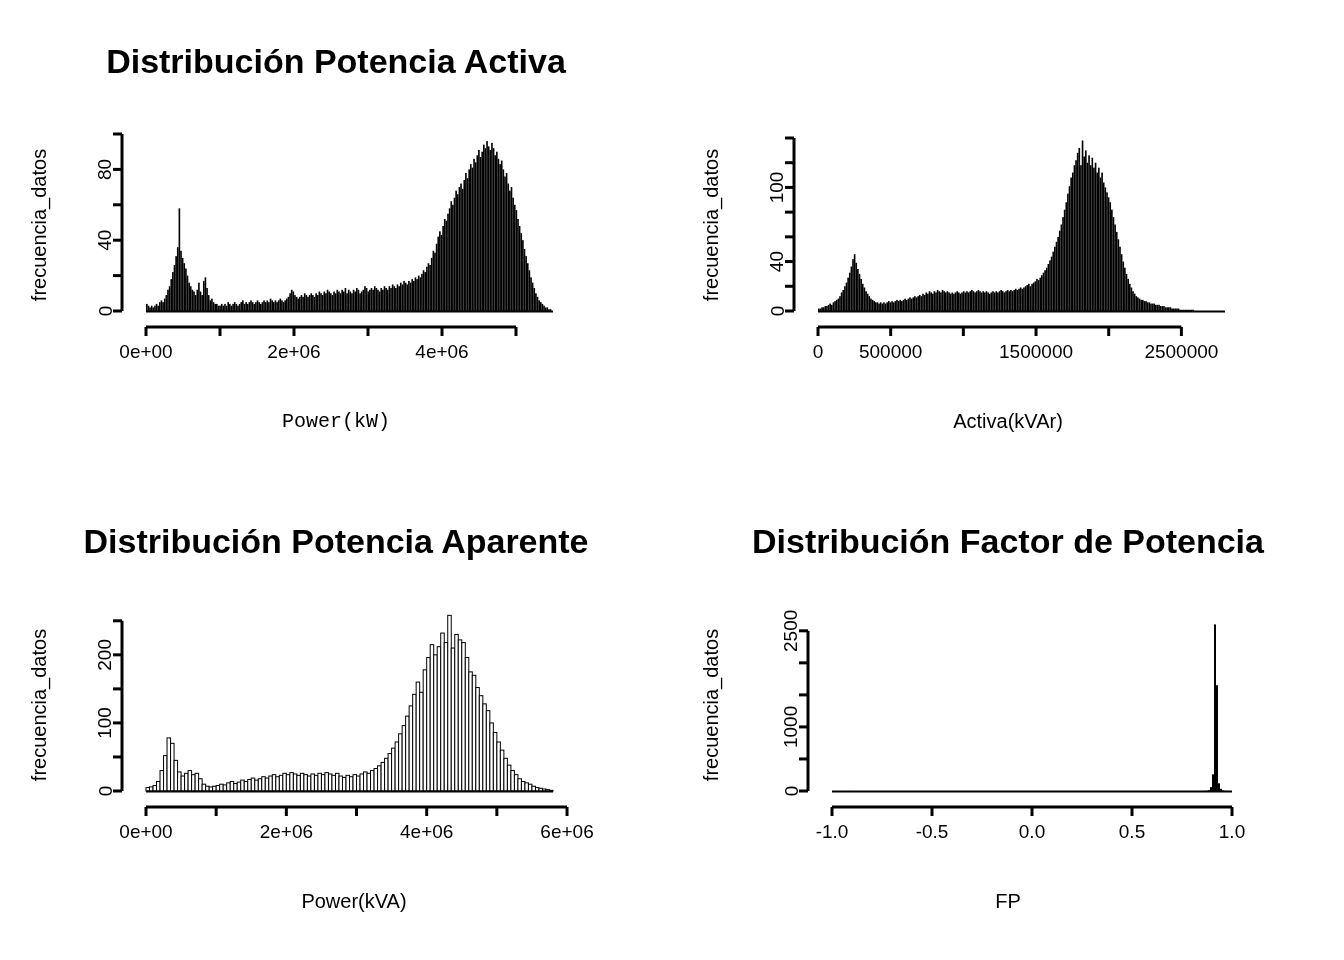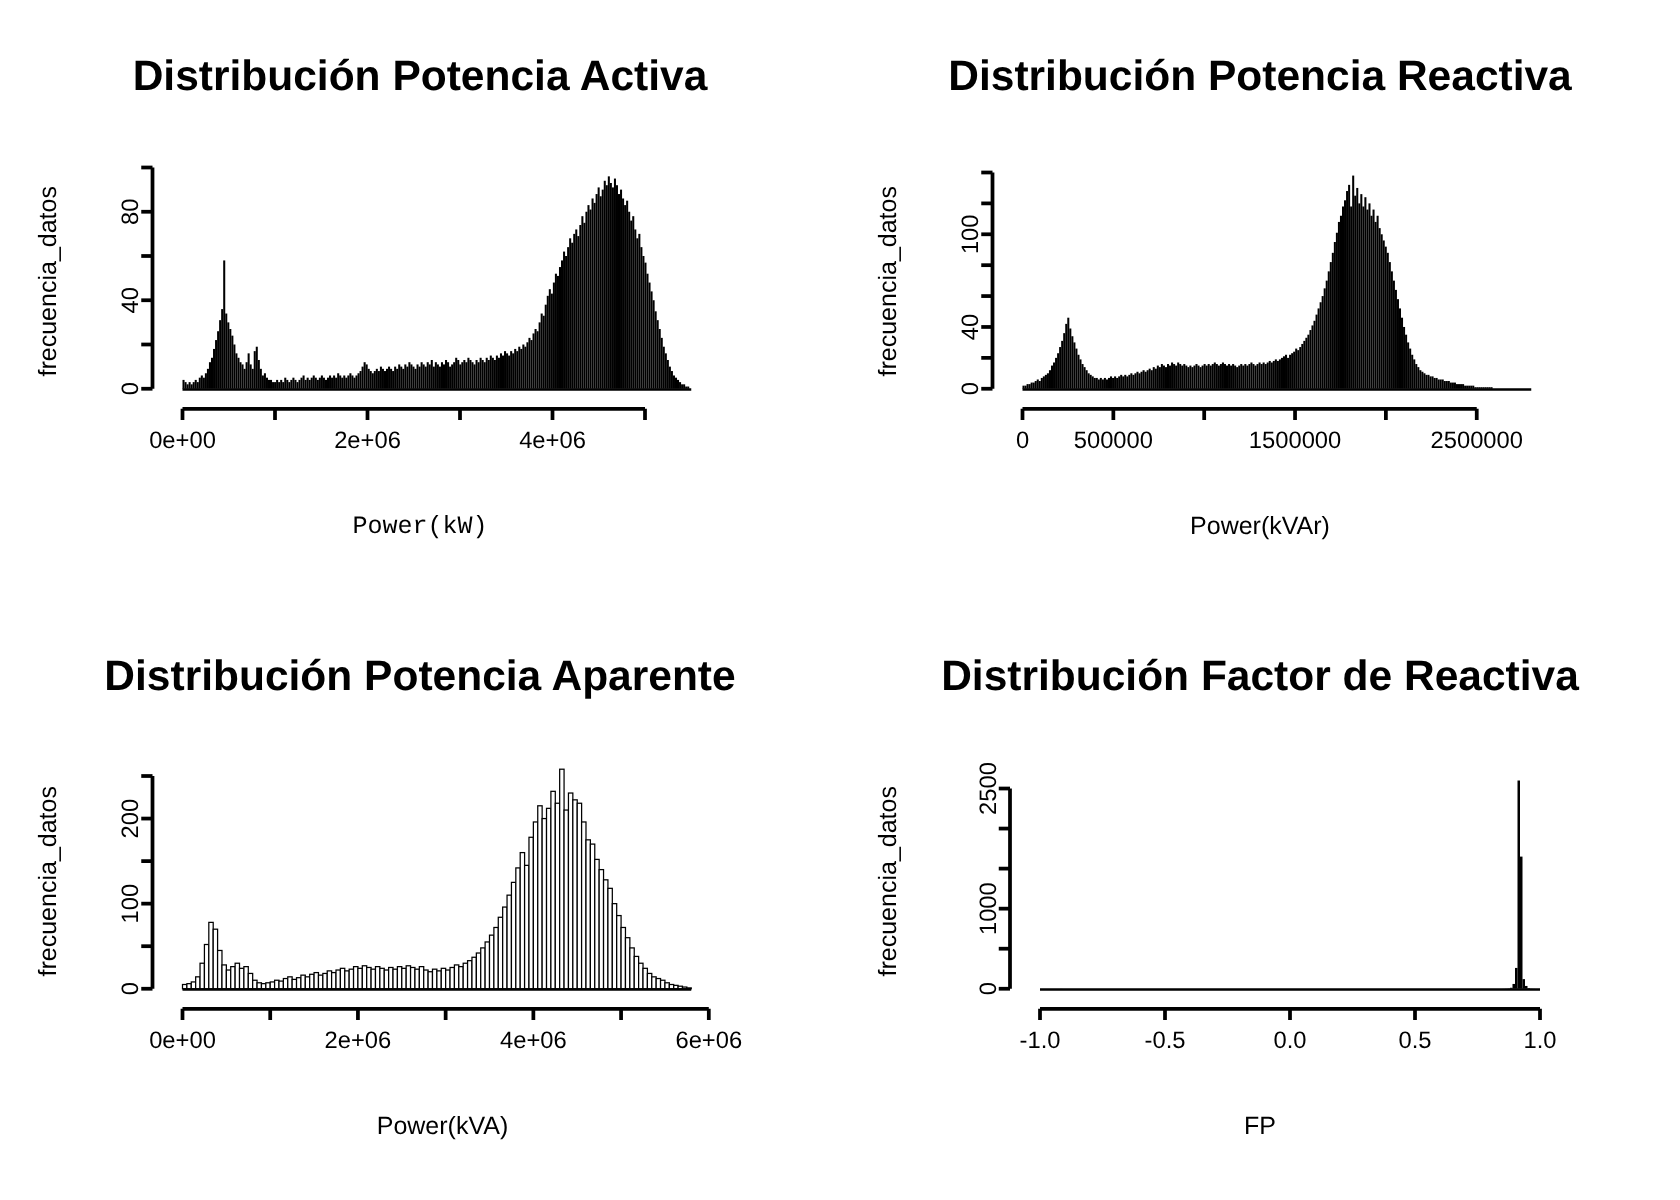--- a/index.html
+++ b/index.html
@@ -331,21 +331,20 @@
           <line x1="368" y1="327" x2="368" y2="336" stroke="#000" stroke-width="3"></line>
           <line x1="442" y1="327" x2="442" y2="336" stroke="#000" stroke-width="3"></line>
           <text x="442" y="358" text-anchor="middle" class="tick">4e+06</text>
           <line x1="516" y1="327" x2="516" y2="336" stroke="#000" stroke-width="3"></line>
         </g>
       </svg>
     <div class="xlab" id="xlab0" style="top: 410px; font-family: Liberation Mono, monospace;">Power(kW)</div>
   </div>
 
   <div class="panel">
-    <div class="panel-title">Distribución Potencia Reactiva</div>
     <div class="ylab" id="ylab1" style="transform: rotate(-90deg) translate(-375px, 28px);">frecuencia_datos</div>
     <svg class="plotsvg" id="svg1" width="672" height="480">
         <g>
           <rect x="146.00" y="308.53" width="1.63" height="2.47" fill="#000000"></rect>
           <rect x="147.63" y="308.53" width="1.63" height="2.47" fill="#000000"></rect>
           <rect x="149.26" y="307.29" width="1.63" height="3.71" fill="#000000"></rect>
           <rect x="150.88" y="307.29" width="1.63" height="3.71" fill="#000000"></rect>
           <rect x="152.51" y="306.06" width="1.63" height="4.94" fill="#000000"></rect>
           <rect x="154.14" y="306.06" width="1.63" height="4.94" fill="#000000"></rect>
           <rect x="155.77" y="304.82" width="1.63" height="6.18" fill="#000000"></rect>
@@ -596,21 +595,21 @@
           <line x1="218.67857142857144" y1="327" x2="218.67857142857144" y2="336" stroke="#000" stroke-width="3"></line>
           <text x="218.67857142857144" y="358" text-anchor="middle" class="tick">500000</text>
           <line x1="291.3571428571429" y1="327" x2="291.3571428571429" y2="336" stroke="#000" stroke-width="3"></line>
           <line x1="364.0357142857143" y1="327" x2="364.0357142857143" y2="336" stroke="#000" stroke-width="3"></line>
           <text x="364.0357142857143" y="358" text-anchor="middle" class="tick">1500000</text>
           <line x1="436.7142857142857" y1="327" x2="436.7142857142857" y2="336" stroke="#000" stroke-width="3"></line>
           <line x1="509.39285714285717" y1="327" x2="509.39285714285717" y2="336" stroke="#000" stroke-width="3"></line>
           <text x="509.39285714285717" y="358" text-anchor="middle" class="tick">2500000</text>
         </g>
       </svg>
-    <div class="xlab" id="xlab1" style="top: 410px;">Power(kVAr)</div>
+    <div class="xlab" id="xlab1" style="top: 410px;">Activa(kVAr)</div>
   </div>
 
   <div class="panel">
     <div class="panel-title">Distribución Potencia Aparente</div>
     <div class="ylab" id="ylab2" style="transform: rotate(-90deg) translate(-375px, 28px);">frecuencia_datos</div>
     <svg class="plotsvg" id="svg2" width="672" height="480">
         <g>
           <rect x="146.00" y="307.60" width="3.51" height="3.40" fill="#ffffff" stroke="#000000" stroke-width="1"></rect>
           <rect x="149.51" y="306.92" width="3.51" height="4.08" fill="#ffffff" stroke="#000000" stroke-width="1"></rect>
           <rect x="153.02" y="305.55" width="3.51" height="5.45" fill="#ffffff" stroke="#000000" stroke-width="1"></rect>
@@ -753,21 +752,21 @@
           <text x="426.68965517241384" y="358" text-anchor="middle" class="tick">4e+06</text>
           <line x1="496.8620689655172" y1="327" x2="496.8620689655172" y2="336" stroke="#000" stroke-width="3"></line>
           <line x1="567.0344827586207" y1="327" x2="567.0344827586207" y2="336" stroke="#000" stroke-width="3"></line>
           <text x="567.0344827586207" y="358" text-anchor="middle" class="tick">6e+06</text>
         </g>
       </svg>
     <div class="xlab" id="xlab2" style="top: 410px; margin-left: 36px;">Power(kVA)</div>
   </div>
 
   <div class="panel">
-    <div class="panel-title">Distribución Factor de Reactiva</div>
+    <div class="panel-title">Distribución Factor de Potencia</div>
     <div class="ylab" id="ylab3" style="transform: rotate(-90deg) translate(-375px, 28px);">frecuencia_datos</div>
     <svg class="plotsvg" id="svg3" width="672" height="480">
         <g>
           <rect x="176.00" y="310.94" width="2.00" height="0.06" fill="#000000"></rect>
           <rect x="530.00" y="310.94" width="2.00" height="0.06" fill="#000000"></rect>
           <rect x="532.00" y="310.87" width="2.00" height="0.13" fill="#000000"></rect>
           <rect x="534.00" y="310.74" width="2.00" height="0.26" fill="#000000"></rect>
           <rect x="536.00" y="310.23" width="2.00" height="0.77" fill="#000000"></rect>
           <rect x="538.00" y="307.16" width="2.00" height="3.84" fill="#000000"></rect>
           <rect x="540.00" y="294.34" width="2.00" height="16.66" fill="#000000"></rect>

